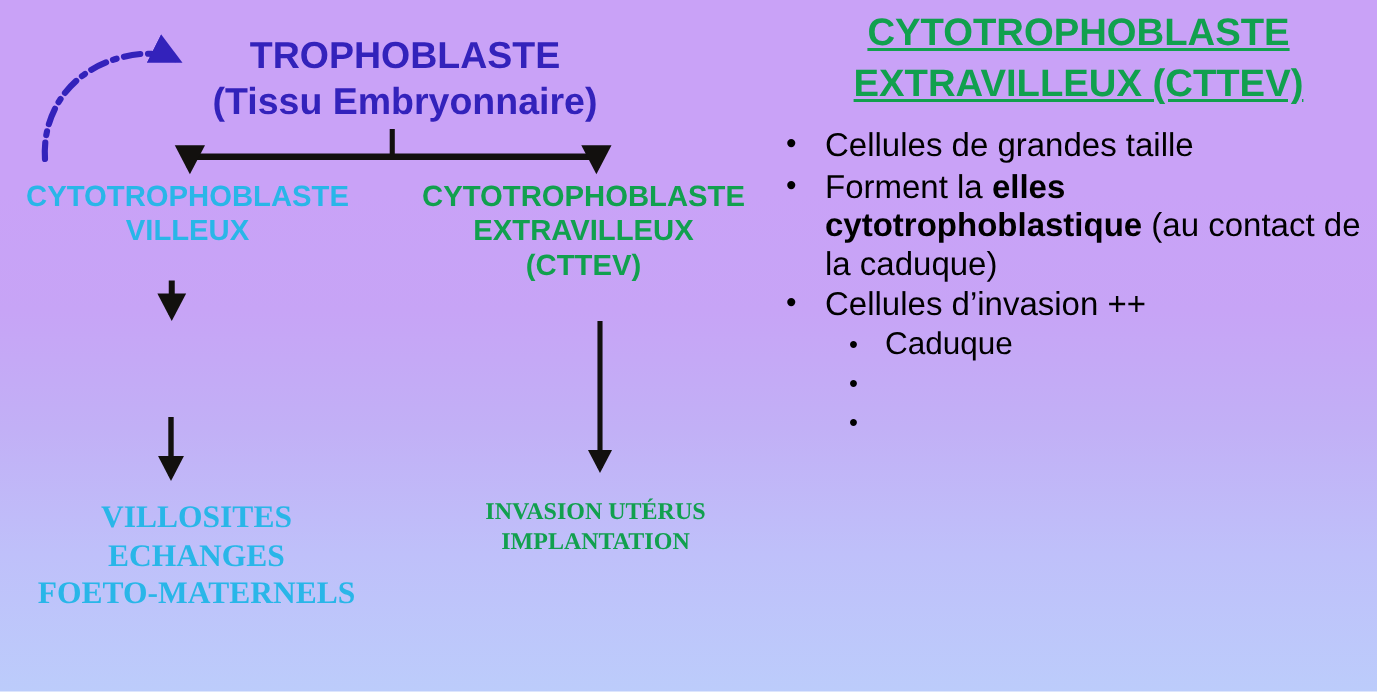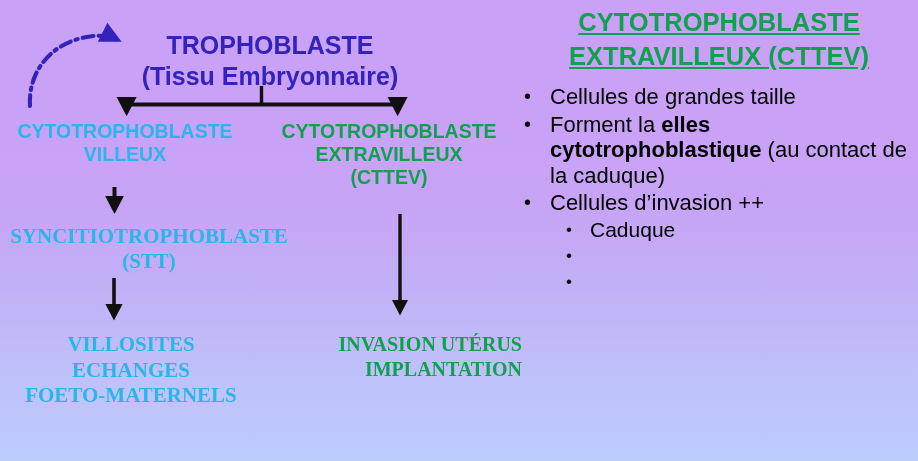--- a/index.html
+++ b/index.html
@@ -25,21 +25,21 @@
   .txt {
     position: absolute;
     text-align: center;
     line-height: 1.08;
     white-space: pre-line;
   }
 
   
   #trophoblaste {
     left: 110px;
-    top: 30px;
+    top: 22px;
     width: 320px;
     color: #3322bb;
     font-weight: bold;
     font-size: 25px;
     font-family: "Liberation Sans", sans-serif;
     line-height: 1.25;
   }
 
   #ctv {
     left: 0px;
@@ -84,24 +84,23 @@
     font-family: "Liberation Serif", serif;
     line-height: 1.22;
   }
 
   #invasion {
     left: 272px;
     top: 332px;
     width: 250px;
     color: #11a04e;
     font-weight: bold;
-    font-size: 20px;
+    font-size: 16px;
     font-family: "Liberation Serif", serif;
     line-height: 1.25;
-    text-align: right;
   }
 
   
   #arrows {
     position: absolute;
     left: 0;
     top: 0;
     width: 918px;
     height: 461px;
     pointer-events: none;
@@ -206,22 +205,20 @@
   <div class="txt" id="trophoblaste">TROPHOBLASTE
 (Tissu Embryonnaire)</div>
 
   <div class="txt" id="ctv">CYTOTROPHOBLASTE
 VILLEUX</div>
 
   <div class="txt" id="cttev">CYTOTROPHOBLASTE
 EXTRAVILLEUX
 (CTTEV)</div>
 
-  <div class="txt" id="stt">SYNCITIOTROPHOBLASTE
-(STT)</div>
 
   <div class="txt" id="villosites">VILLOSITES
 ECHANGES
 FOETO-MATERNELS</div>
 
   <div class="txt" id="invasion">INVASION UTÉRUS
 IMPLANTATION</div>
 
   <div id="right-panel">
 

